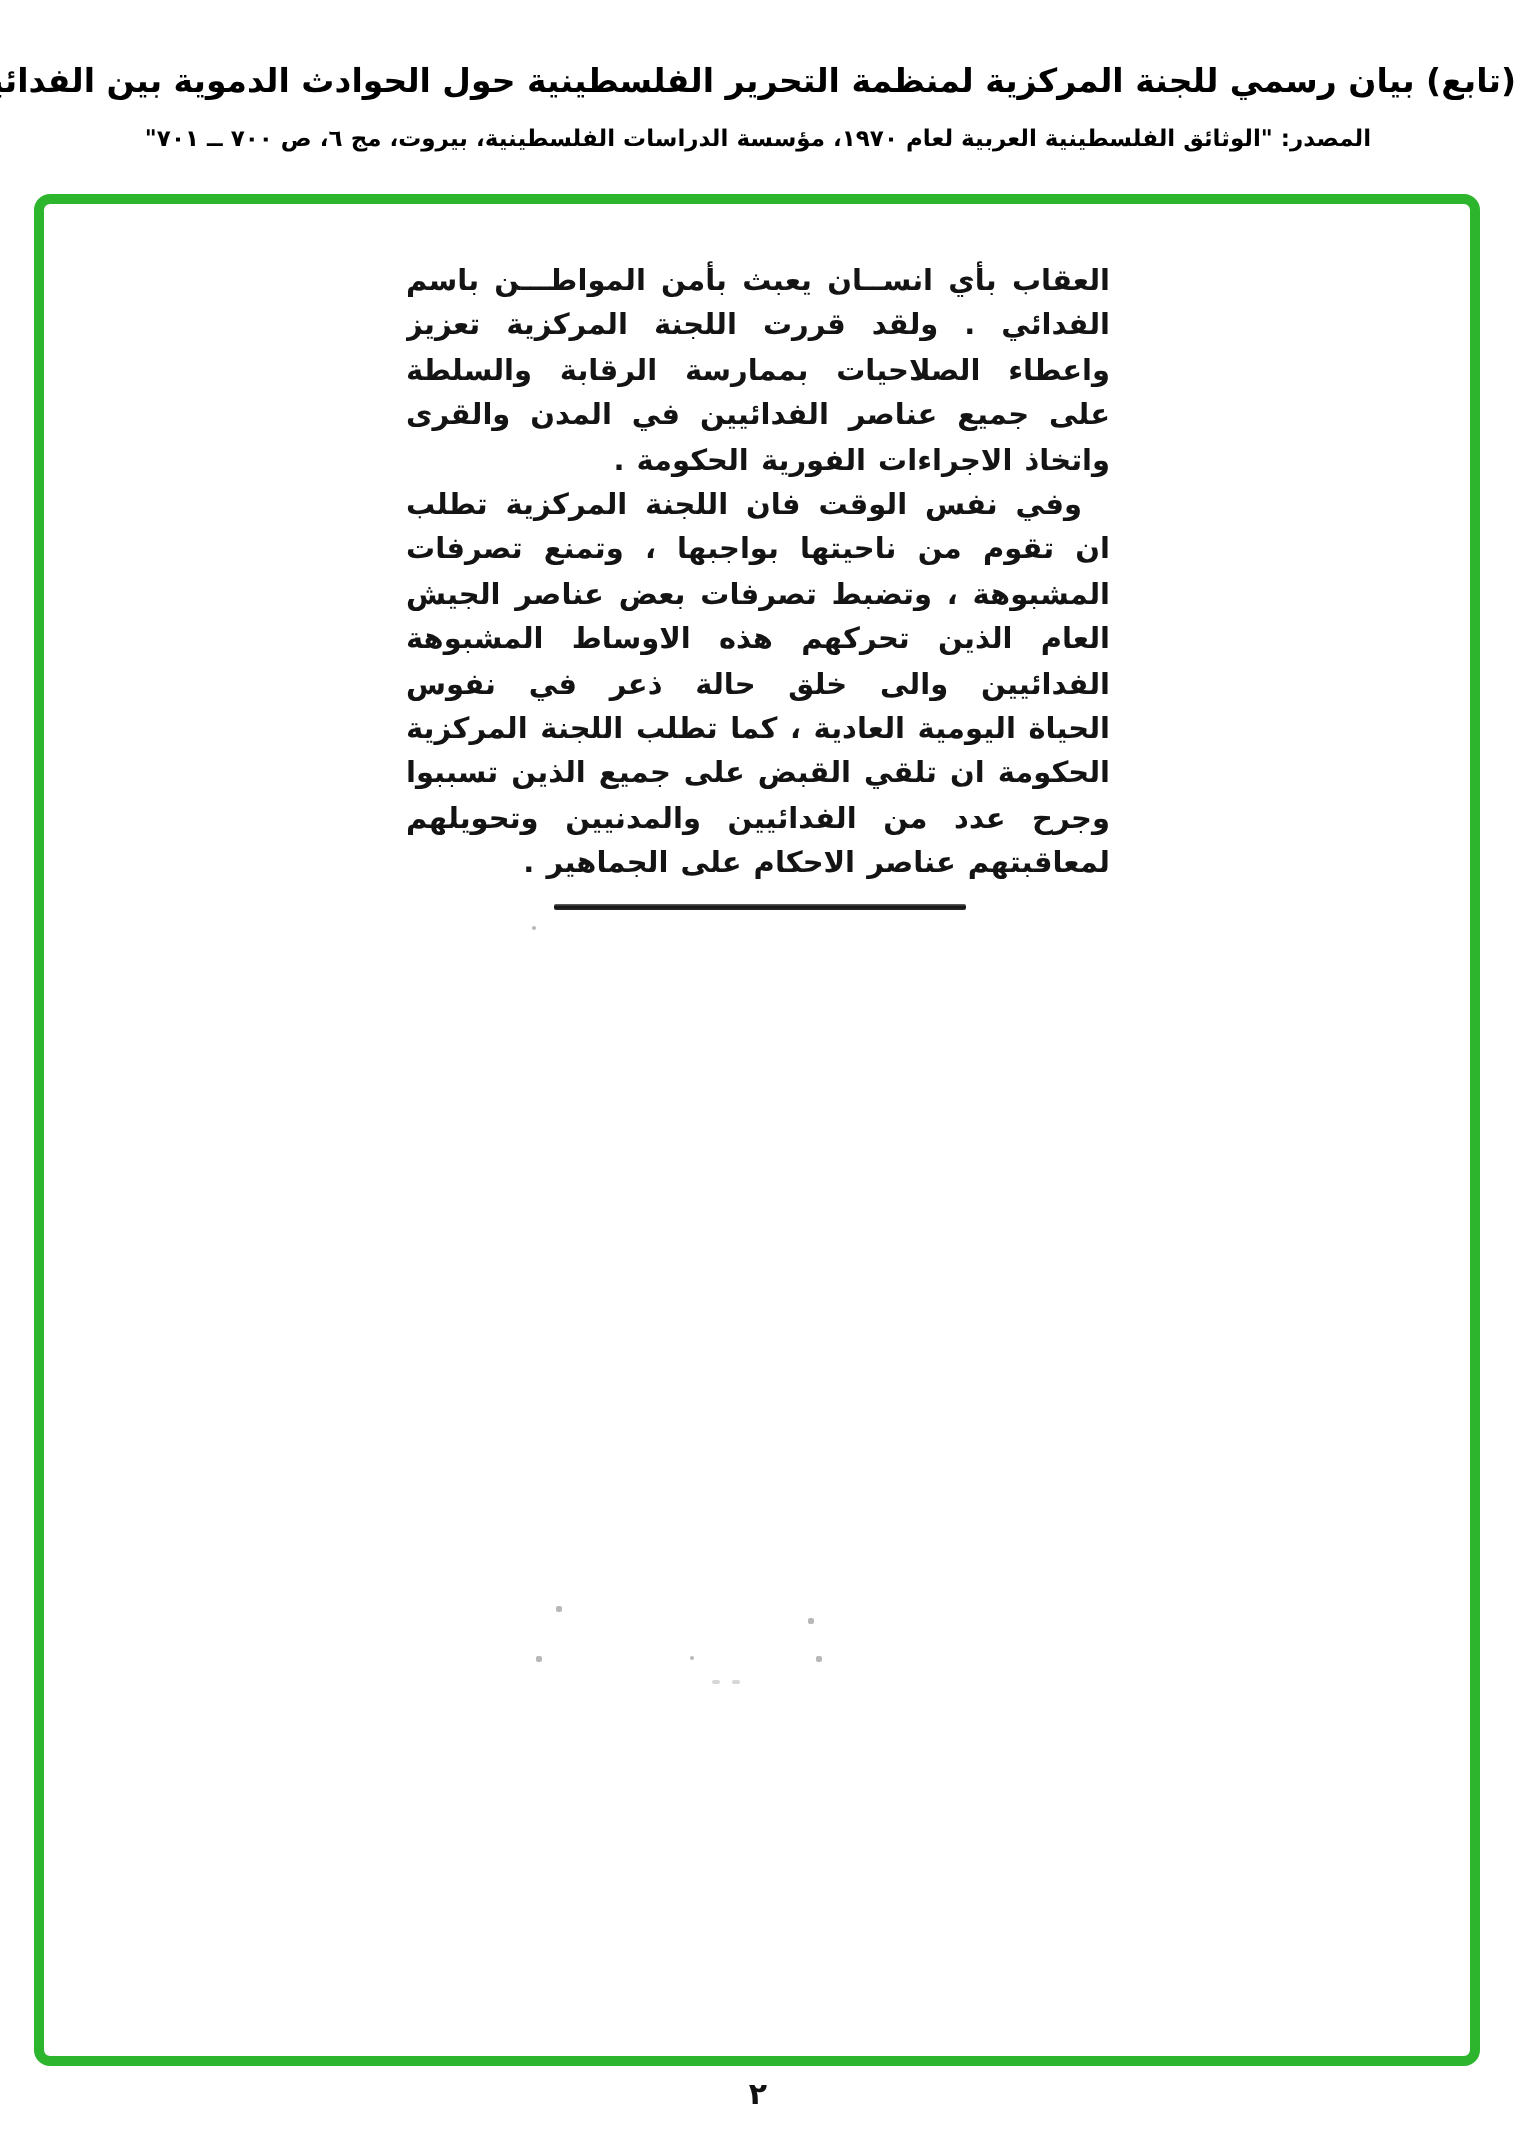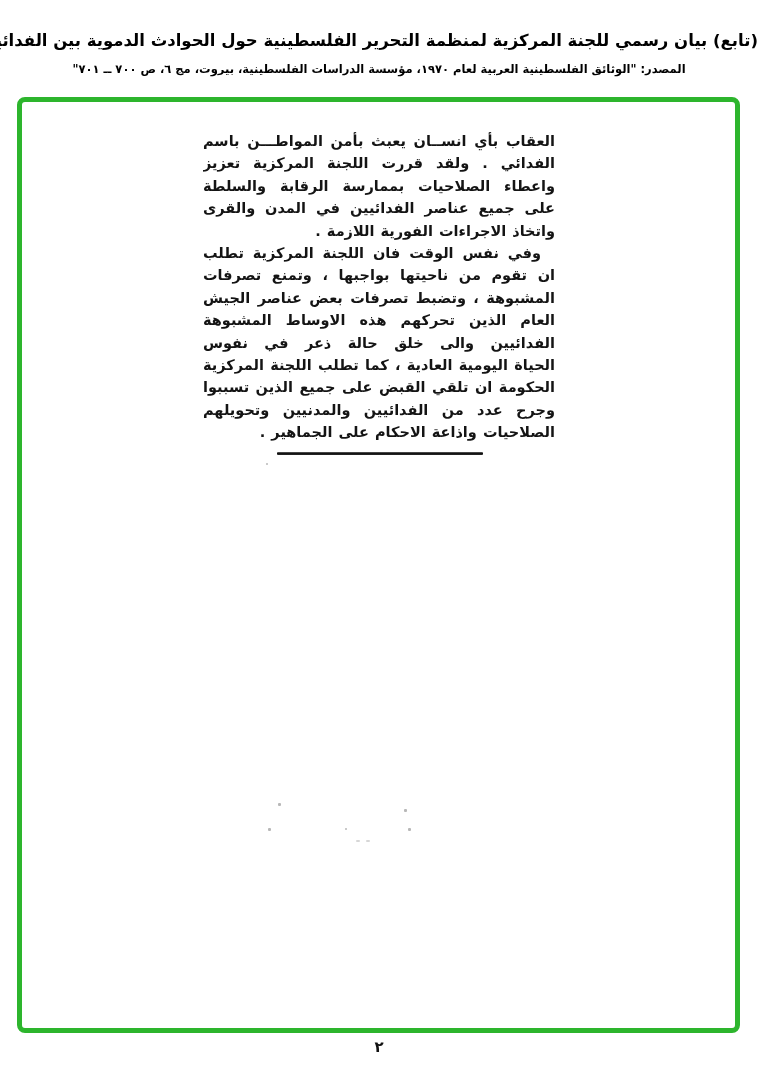--- a/index.html
+++ b/index.html
@@ -105,32 +105,32 @@
   <div class="source">المصدر: "الوثائق الفلسطينية العربية لعام ١٩٧٠، مؤسسة الدراسات الفلسطينية، بيروت، مج ٦، ص ٧٠٠ ــ ٧٠١"</div>
 
   <div class="frame" style="border-color: rgb(45, 181, 45);">
 
     <div class="doc-text" style="color: rgb(20, 20, 20);">
         <div class="para para-0">
           <div class="line">العقاب بأي انســان يعبث بأمن المواطـــن باسم العمل</div>
           <div class="line">الفدائي . ولقد قررت اللجنة المركزية تعزيز الكفاح المسلح</div>
           <div class="line">واعطاء الصلاحيات بممارسة الرقابة والسلطة الكــاملة</div>
           <div class="line">على جميع عناصر الفدائيين في المدن والقرى والمخيمــات</div>
-          <div class="line line-last">واتخاذ الاجراءات الفورية اللازمة .</div>
+          <div class="line line-last">واتخاذ الاجراءات الفورية الحكومة .</div>
         </div>
         <div class="para para-1">
           <div class="line line-indent">وفي نفس الوقت فان اللجنة المركزية تطلب من الحكومة</div>
           <div class="line">ان تقوم من ناحيتها بواجبها ، وتمنع تصرفات الاوساط</div>
           <div class="line">المشبوهة ، وتضبط تصرفات بعض عناصر الجيش والامن</div>
           <div class="line">العام الذين تحركهم هذه الاوساط المشبوهة للاعتداء على</div>
           <div class="line">الفدائيين والى خلق حالة ذعر في نفوس المواطنين وتعطيل</div>
           <div class="line">الحياة اليومية العادية ، كما تطلب اللجنة المركزية من</div>
           <div class="line">الحكومة ان تلقي القبض على جميع الذين تسببوا في قتل</div>
           <div class="line">وجرح عدد من الفدائيين والمدنيين وتحويلهم للمحاكمــة</div>
-          <div class="line line-last">الصلاحيات واذاعة الاحكام على الجماهير .</div>
+          <div class="line line-last">لمعاقبتهم عناصر الاحكام على الجماهير .</div>
         </div>
       </div>
 
     <div class="divider"></div>
 
     <span class="speck" style="left:244px; top:361px; width:2px; height:2px;"></span>
     <span class="speck" style="left:256px; top:701px;"></span>
     <span class="speck" style="left:382px; top:707px;"></span>
     <span class="speck" style="left:246px; top:726px;"></span>
     <span class="speck" style="left:323px; top:726px; width:2px; height:2px;"></span>

